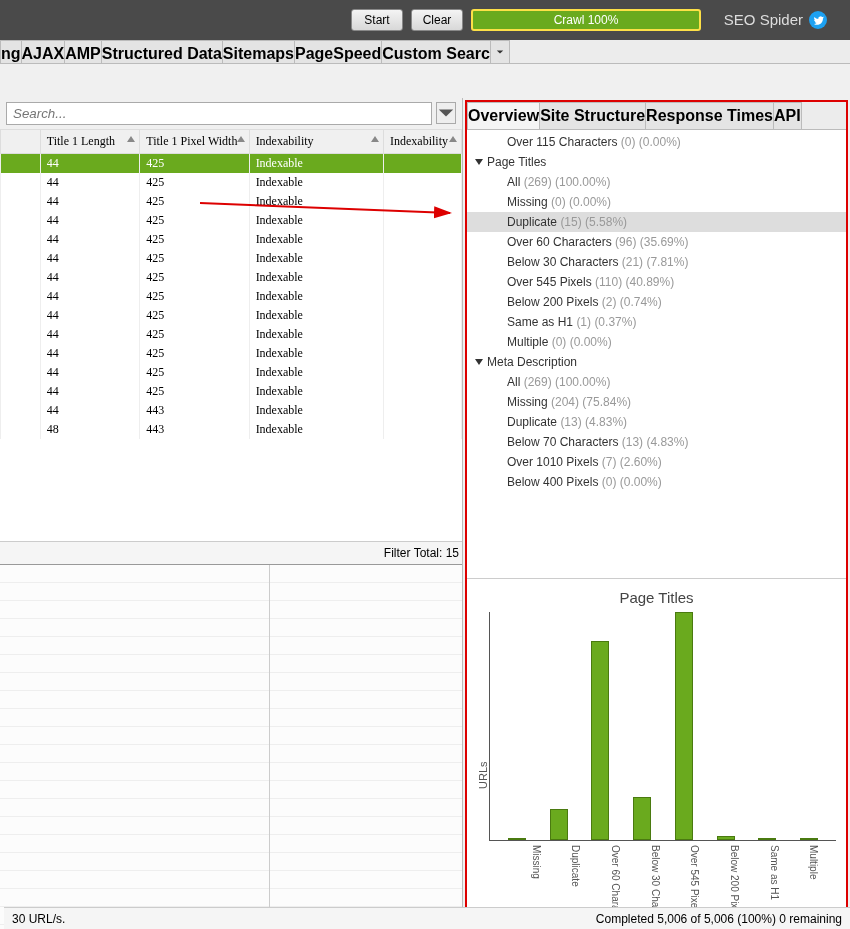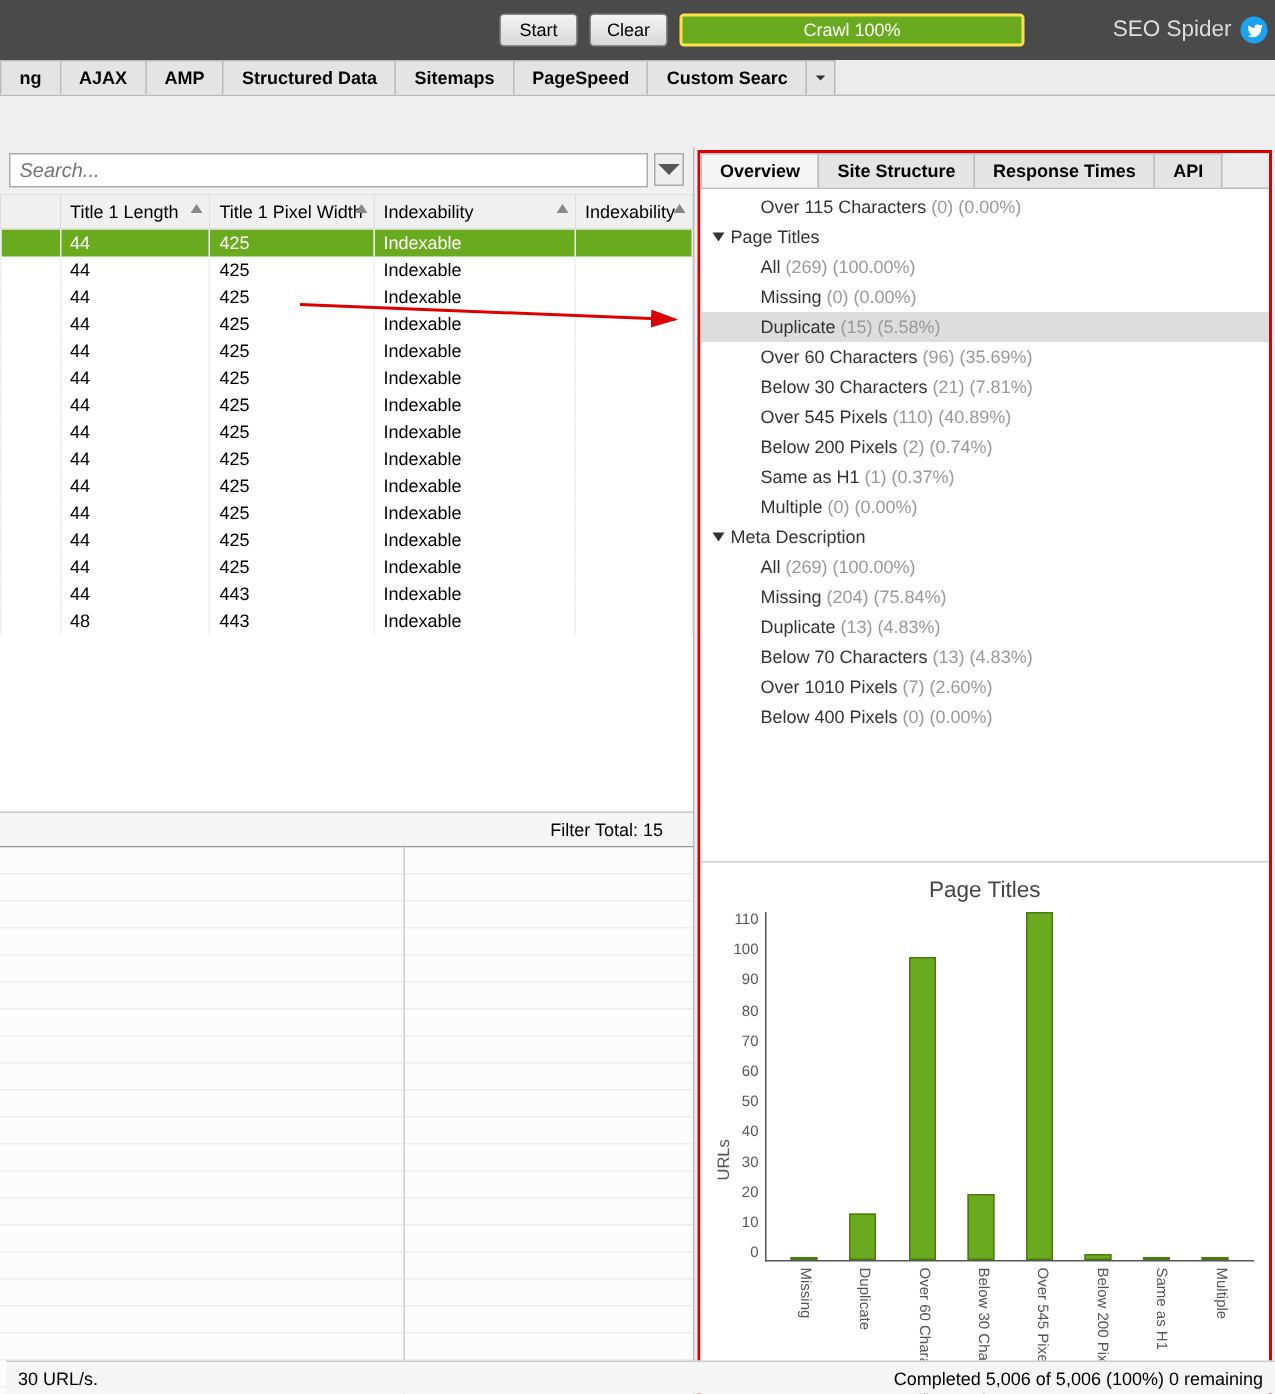--- a/index.html
+++ b/index.html
@@ -1,56 +1,56 @@
 <!DOCTYPE html>
 <html><head>
 <meta charset="utf-8">
 <style>
 * { box-sizing: border-box; margin: 0; padding: 0; }
 body { font-family: Arial, sans-serif; font-size: 12px; background: #f0f0f0; width: 850px; height: 929px; overflow: hidden; position: relative; }
 
 
-.topbar { background: #4a4a4a; height: 40px; display: flex; align-items: center; padding: 0 5px; gap: 8px; justify-content: flex-end; }
+.topbar { background: #4a4a4a; height: 40px; display: flex; align-items: center; padding: 0 23px; gap: 8px; justify-content: flex-end; }
 .topbtn { background: linear-gradient(#f4f4f4,#d8d8d8); border: 1px solid #888; border-radius: 3px; height: 22px; width: 52px; font-size: 12px; cursor: pointer; }
 .crawlbar { background: #6aaa1e; color: #fff; border: 2px solid #fde047; border-radius: 3px; height: 22px; width: 230px; display: flex; align-items: center; justify-content: center; font-size: 12px; }
 .brand { color: #ddd; font-size: 15px; margin-left: auto; display: flex; align-items: flex-start; gap: 6px; }
 .twit { width: 18px; height: 18px; background: #1da1f2; border-radius: 50%; display: inline-flex; align-items: center; justify-content: center; }
 .twit svg { width: 11px; height: 11px; fill: #fff; }
 
 .toolbar-spacer { width: 320px; }
 
 
 .tabs { background: #ececec; height: 24px; display: flex; border-bottom: 1px solid #bbb; }
-.tab { padding: 4px 12px; border: 1px solid #bbb; border-bottom: none; background: #e4e4e4; font-size: 12px; font-weight: bold; margin-right: -1px; cursor: pointer; }
+.tab { padding: 4px 0; border: 1px solid #bbb; border-bottom: none; background: #e4e4e4; font-size: 16px; font-weight: bold; margin-right: -1px; cursor: pointer; text-align: right; }
 .tab.active { background: #f5f5f5; }
 .tab-drop { width: 20px; display: flex; align-items: center; justify-content: center; border: 1px solid #bbb; border-bottom: none; background: #e4e4e4; }
 .tab-drop svg { width: 8px; height: 8px; }
 
 
 .main { display: flex; height: 846px; margin-top: 34px; }
 .leftpanel { width: 463px; display: flex; flex-direction: column; border-right: 1px solid #bbb; }
 .rightpanel { flex: 1; display: flex; flex-direction: column; border: 2px solid #d00; margin: 2px 2px 0 2px; }
 
 .searchrow { padding: 4px 6px; display: flex; gap: 4px; }
 .searchinput { flex: 1; border: 1px solid #aaa; padding: 3px 6px; font-style: italic; color: #888; background: #fff; }
 .searchdrop { width: 20px; height: 22px; border: 1px solid #aaa; background: #eee; display: flex; align-items: center; justify-content: center; }
 
-.tablewrap { flex: 1; background: #fff; overflow: hidden; }
+.tablewrap { flex: 1; background: #fff; overflow: hidden; font-family: Liberation Serif, serif; }
 table { border-collapse: collapse; width: 100%; }
 th { background: #f0f0f0; border: 1px solid #ddd; padding: 4px 6px; text-align: left; font-weight: normal; font-size: 12px; position: relative; }
 th .sort { position: absolute; right: 4px; top: 6px; width: 0; height: 0; border-left: 4px solid transparent; border-right: 4px solid transparent; border-bottom: 6px solid #888; }
 td { border-left: 1px solid #eee; border-right: 1px solid #eee; padding: 2px 6px; font-size: 12px; height: 18px; }
 tr.sel td { background: #6aaa1e; color: #fff; }
 .col1 { width: 40px; }
 .col2 { width: 100px; }
 .col3 { width: 110px; }
 .col4 { width: 135px; }
 .col5 { width: 78px; }
 
-.filtertotal { text-align: right; padding: 4px 20px; background: #f5f5f5; border-top: 1px solid #ccc; font-size: 12px; }
+.filtertotal { text-align: right; padding: 4px 3px; background: #f5f5f5; border-top: 1px solid #ccc; font-size: 12px; }
 
 .bottomsplit { display: flex; height: 380px; border-top: 1px solid #999; }
 .bottomleft { width: 270px; background: #fcfcfc; border-right: 1px solid #ccc; }
 .bottomright { flex: 1; background: #fcfcfc; }
 .stripe { display: flex; flex-direction: column; }
 .stripe div { height: 18px; border-bottom: 1px solid #eee; }
 
 
 .rtabs { display: flex; background: #ececec; border-bottom: 1px solid #bbb; }
 .rtabs .tab { font-weight: bold; }
@@ -323,34 +323,20 @@
         <div class="treerow sub"><span>Below 70 Characters </span><span class="count">(13) (4.83%)</span></div>
         <div class="treerow sub"><span>Over 1010 Pixels </span><span class="count">(7) (2.60%)</span></div>
         <div class="treerow sub"><span>Below 400 Pixels </span><span class="count">(0) (0.00%)</span></div>
       </div>
     <div class="chartarea">
       <div class="charttitle">Page Titles</div>
       <div class="chartbody">
         <div class="ylab">URLs</div>
         <div class="axisarea">
           <div class="plotrow">
-            <div class="yticks" id="yticks">
-                <div>110</div>
-                <div>100</div>
-                <div>90</div>
-                <div>80</div>
-                <div>70</div>
-                <div>60</div>
-                <div>50</div>
-                <div>40</div>
-                <div>30</div>
-                <div>20</div>
-                <div>10</div>
-                <div>0</div>
-              </div>
             <div class="plot" id="plot">
                 <div class="bar" style="height: 0%;"></div>
                 <div class="bar" style="height: 13.6364%;"></div>
                 <div class="bar" style="height: 87.2727%;"></div>
                 <div class="bar" style="height: 19.0909%;"></div>
                 <div class="bar" style="height: 100%;"></div>
                 <div class="bar" style="height: 1.81818%;"></div>
                 <div class="bar" style="height: 0.909091%;"></div>
                 <div class="bar" style="height: 0%;"></div>
               </div>

